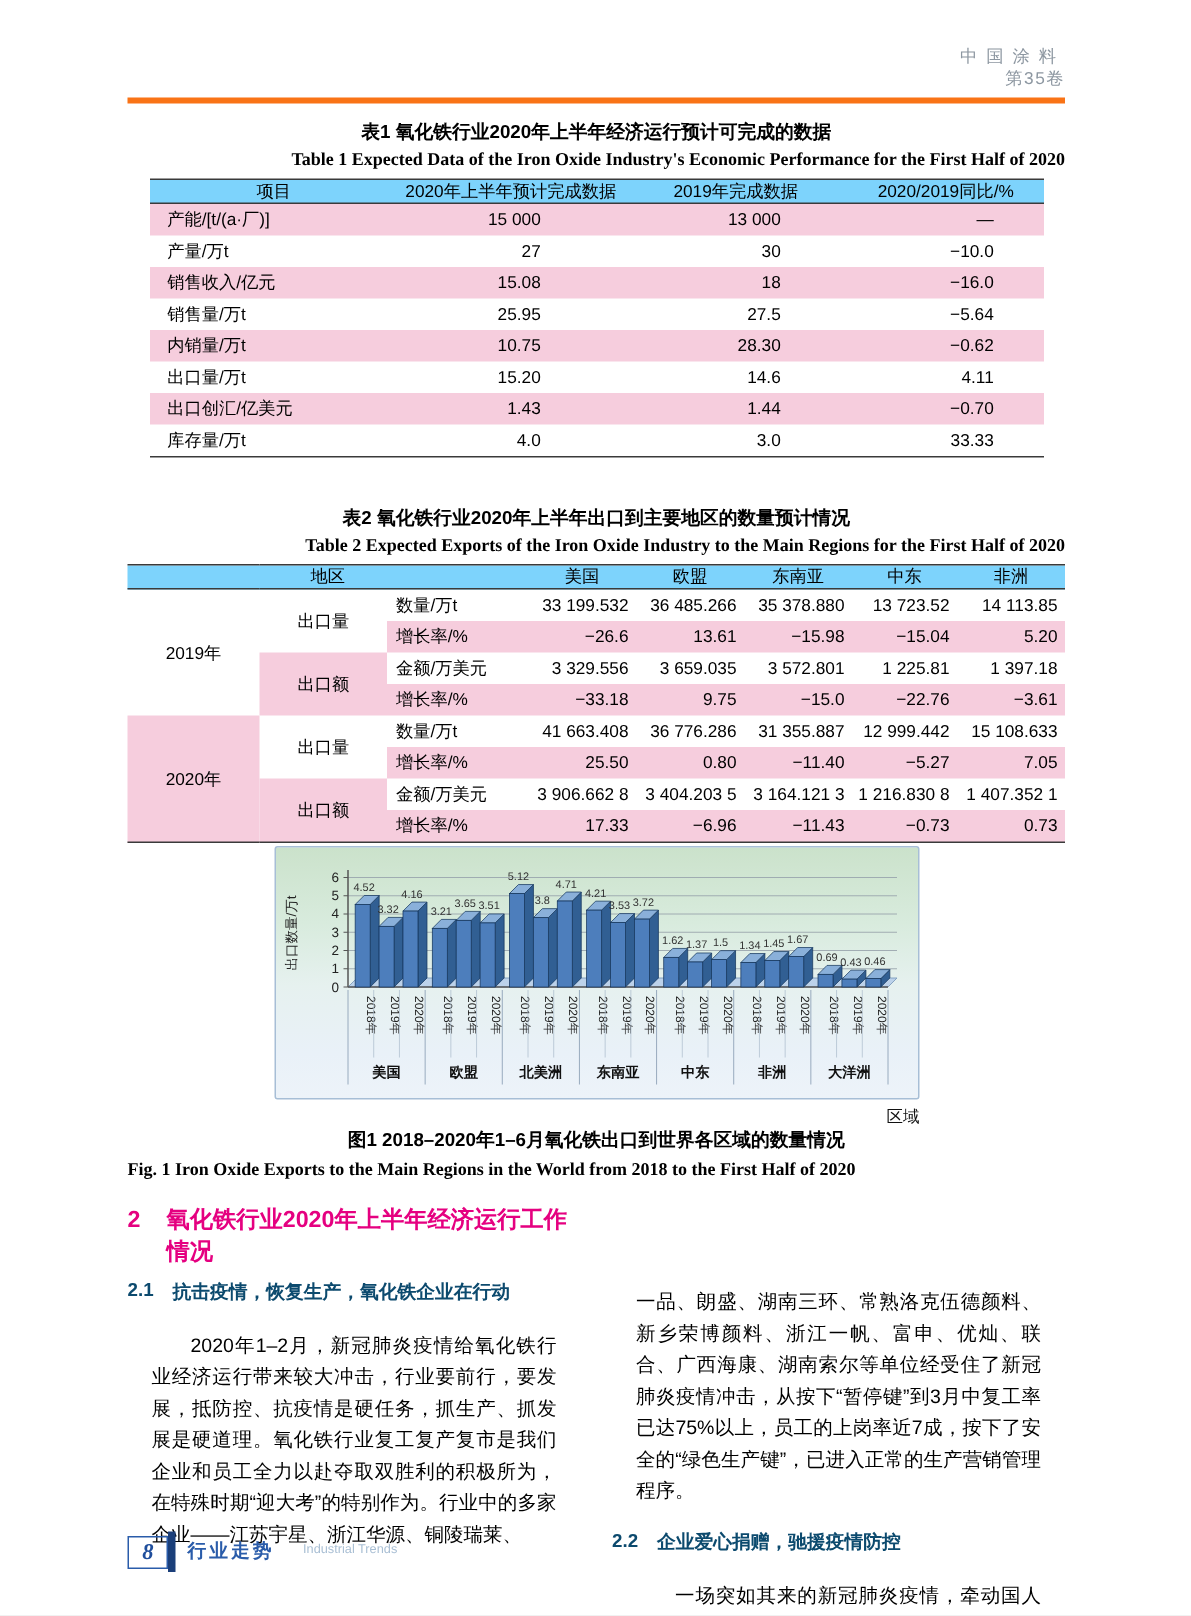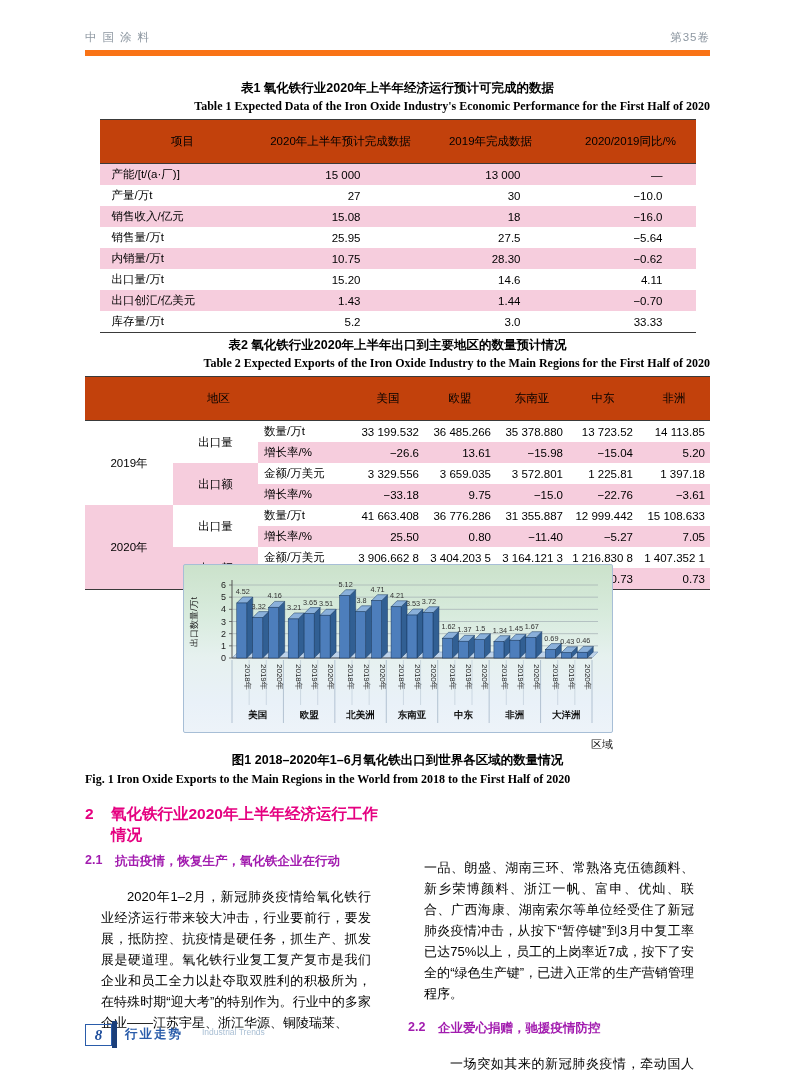--- a/index.html
+++ b/index.html
@@ -1,33 +1,33 @@
 <!DOCTYPE html>
 <html><head>
 <meta charset="utf-8">
 <style>
   html,body{margin:0;padding:0;background:#e8e8e8;}
   .page{position:relative;width:794px;height:1077px;background:#ffffff;margin:0 auto;
         font-family:"Liberation Sans",sans-serif;color:#000;overflow:hidden;}
 
   
   .pg-header{position:absolute;top:30px;left:85px;right:84px;display:flex;justify-content:space-between;
-             align-items:flex-end;color:#8d97a1;font-size:11.5px;padding-bottom:5px;border-bottom:6px solid #f97316;}
+             align-items:flex-end;color:#8d97a1;font-size:11.5px;padding-bottom:5px;border-bottom:4px solid #f97316;flex-direction:column;}
   .pg-header .journal{letter-spacing:6px;}
   .pg-header .volume{letter-spacing:1px;}
 
   
   .block{position:absolute;left:85px;width:625px;}
   .b-t1{top:80px;}
   .b-t2{top:337px;}
   .tbl-title-cn{text-align:center;font-weight:bold;font-size:12.5px;}
   .tbl-title-en{text-align:right;font-weight:bold;font-size:12px;font-family:"Liberation Serif",serif;margin-top:2px;}
 
   table.datatbl{border-collapse:collapse;font-size:11.5px;border-top:1.6px solid #3a3a3a;border-bottom:1.6px solid #3a3a3a;}
-  table.datatbl th{background:#c2410c;font-weight:normal;padding:14px 2px;border-bottom:1px solid #3a3a3a;font-size:11.5px;}
+  table.datatbl th{background:#7dd3fc;font-weight:normal;padding:0 2px;border-bottom:1px solid #3a3a3a;font-size:11.5px;}
   table.datatbl td{padding:2px 2px;height:17px;}
   td.pk, .yc.pk, .sc.pk{background:#f6cddd;}
   tr.pk td{background:#f6cddd;}
 
   .table1{width:596px;margin:5px auto 0;}
   .table1 td.c0{text-align:left;padding-left:12px;}
   .table1 td.c1{text-align:right;padding-right:55px;}
   .table1 td.c2{text-align:right;padding-right:45px;}
   .table1 td.c3{text-align:right;padding-right:33px;}
 
@@ -44,21 +44,21 @@
   .chart-xlabel{text-align:right;font-size:11px;margin-top:4px;color:#111;}
   .fig-captions{position:absolute;top:752px;left:85px;width:625px;}
   .fig-cap-cn{text-align:center;font-weight:bold;font-size:12.5px;}
   .fig-cap-en{text-align:left;font-weight:bold;font-size:12px;font-family:"Liberation Serif",serif;margin-top:3px;}
 
   
   .columns{position:absolute;top:804px;left:85px;width:625px;display:flex;gap:21px;}
   .col{width:302px;}
   .h2{display:flex;color:#e50080;font-weight:bold;font-size:15.5px;line-height:1.35;margin-bottom:7px;}
   .h2 .num{width:26px;flex:none;}
-  .h3{display:flex;color:#a21caf;font-weight:bold;font-size:12.5px;margin:5px 0 4px;}
+  .h3{display:flex;color:#0c4a6e;font-weight:bold;font-size:12.5px;margin:5px 0 4px;}
   .h3 .num{width:30px;flex:none;}
   p.body{margin:16px;font-size:13px;line-height:1.62;text-align:justify;font-family:Liberation Sans, sans-serif;}
   p.indent{text-indent:2em;}
   .col.right{padding-top:37px;}
 
   
   .pg-footer{position:absolute;left:85px;top:1021px;display:flex;align-items:center;}
   .pgnum-box{display:inline-block;min-width:25px;height:20px;line-height:20px;text-align:center;
              border:1px solid #2a5caa;color:#1f4e9c;font-style:italic;font-weight:bold;
              font-family:"Liberation Serif",serif;font-size:15px;}
@@ -131,21 +131,21 @@
             <td class="c3">4.11</td>
           </tr>
           <tr class="pk">
             <td class="c0">出口创汇/亿美元</td>
             <td class="c1">1.43</td>
             <td class="c2">1.44</td>
             <td class="c3">−0.70</td>
           </tr>
           <tr class="">
             <td class="c0">库存量/万t</td>
-            <td class="c1">5.2</td>
+            <td class="c1">4.0</td>
             <td class="c2">3.0</td>
             <td class="c3">33.33</td>
           </tr>
         </tbody>
       </table>
   </div>
 
   <div class="block b-t2">
     <div class="tbl-title-cn">表2  氧化铁行业2020年上半年出口到主要地区的数量预计情况</div>
     <div class="tbl-title-en">Table 2  Expected Exports of the Iron Oxide Industry to the Main Regions for the First Half of 2020</div>

